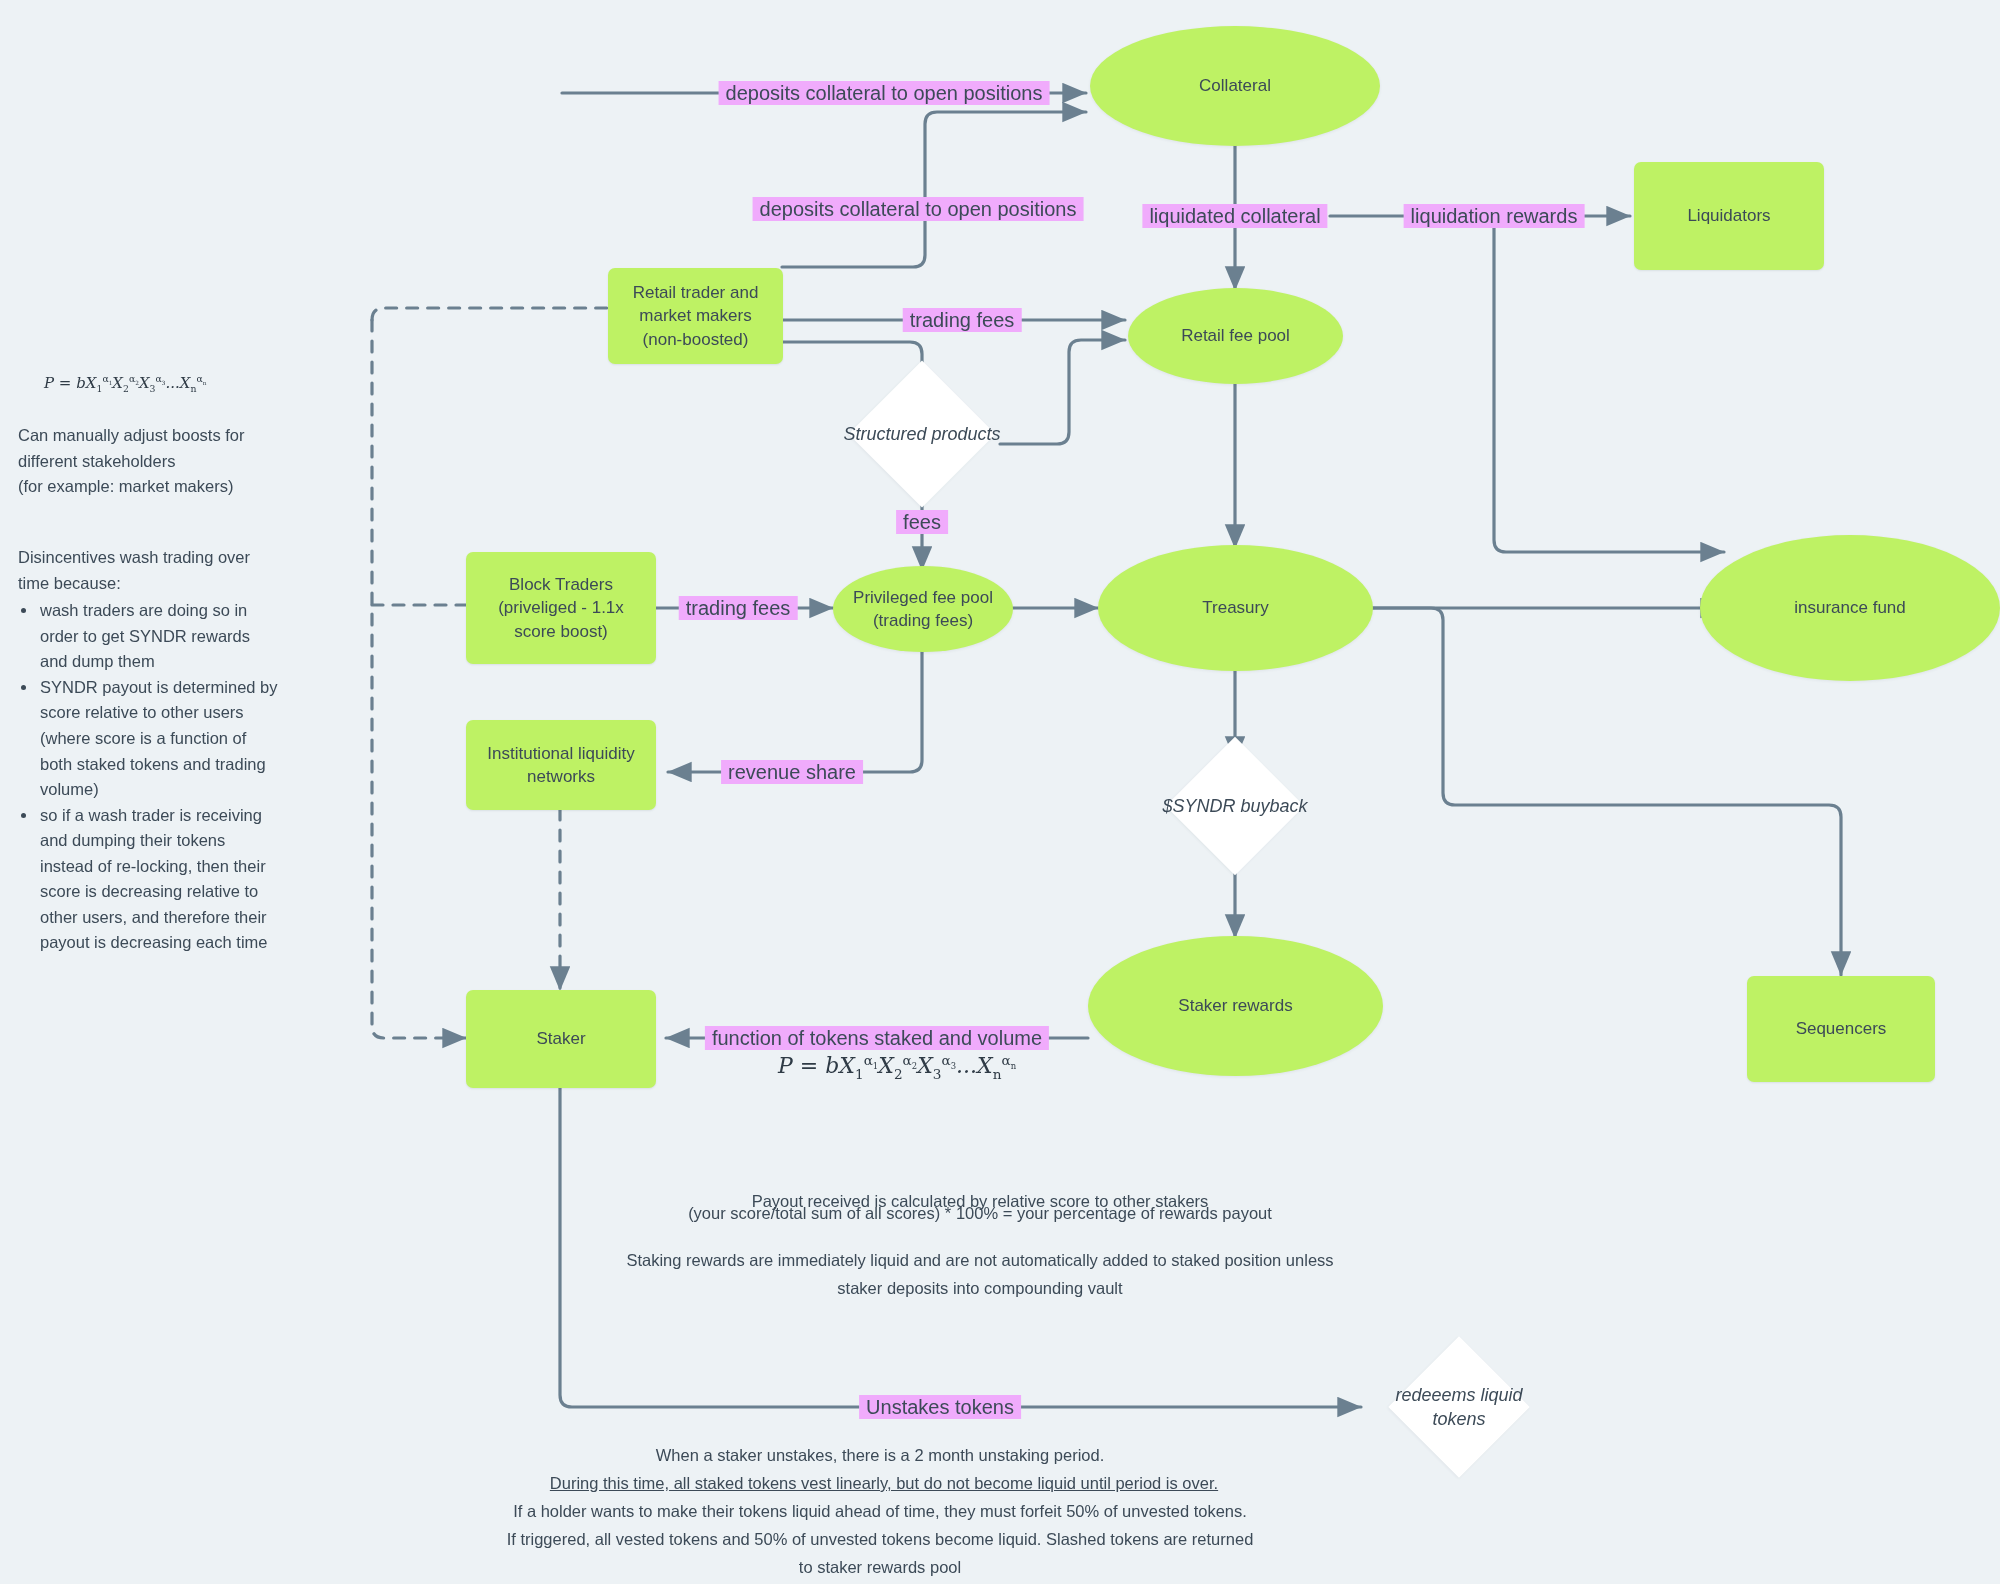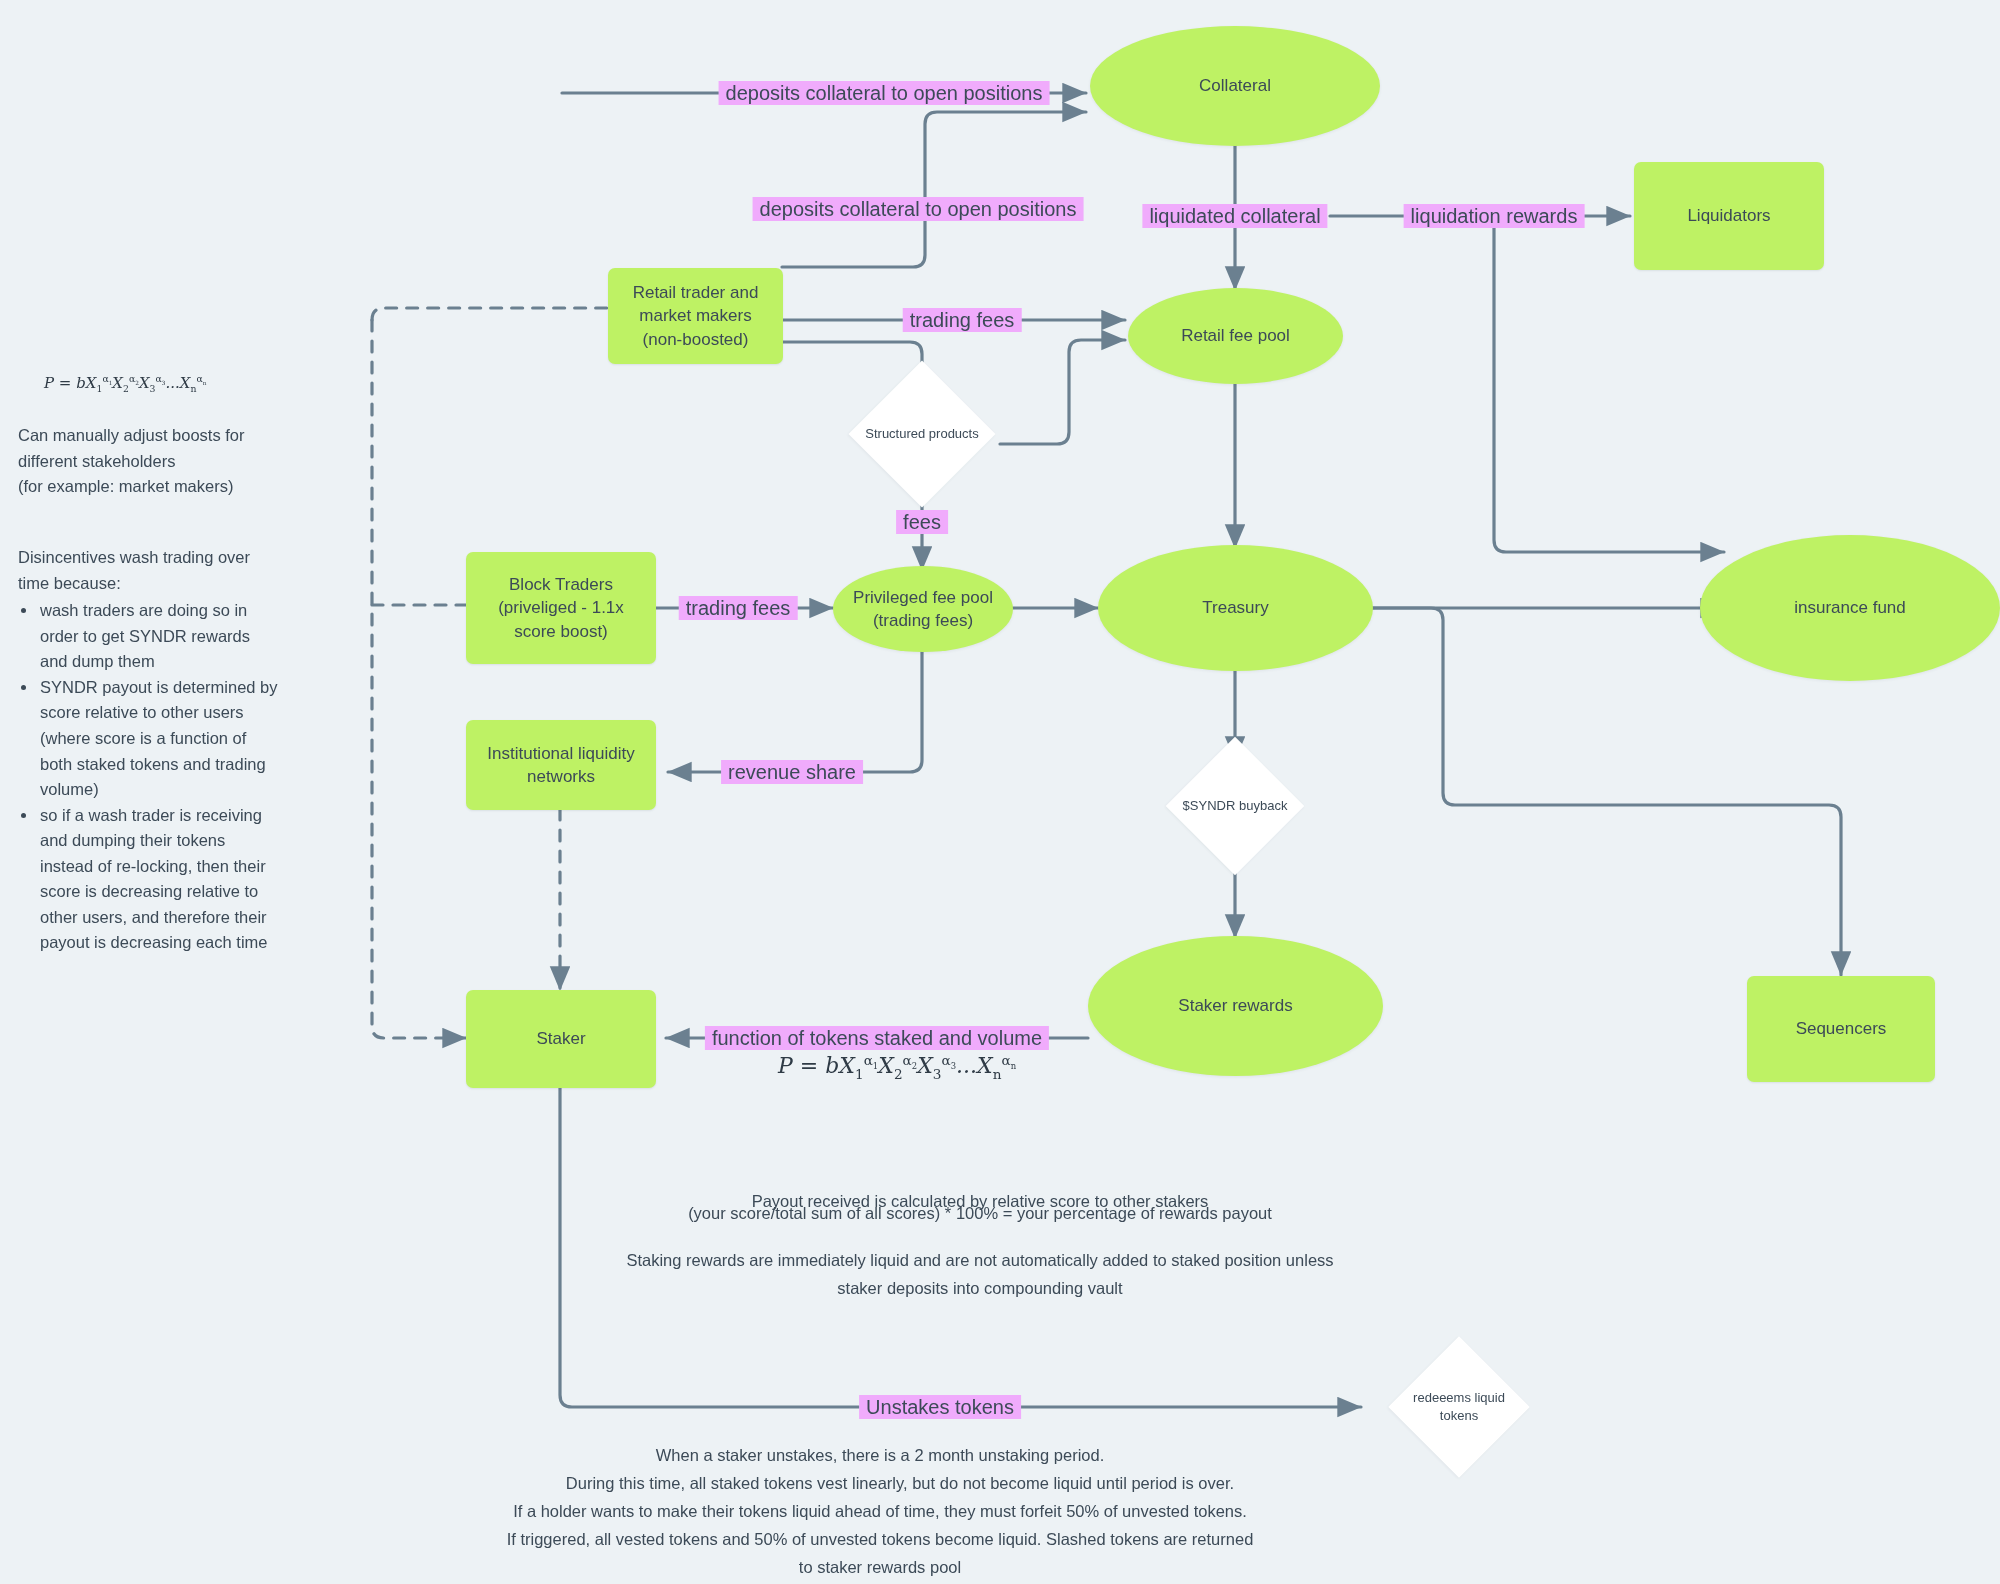--- a/index.html
+++ b/index.html
@@ -23,21 +23,21 @@
     background:#bef264;
     color:#3c4a57;
     font-size:17px;
     line-height:1.38;
     z-index:3;
   }
   .rect{border-radius:7px;box-shadow:0 1px 2px rgba(50,70,90,.10);}
   .ellipse{border-radius:50%;box-shadow:0 1px 3px rgba(50,70,90,.08);}
   .diamond-wrap{position:absolute;z-index:3;display:flex;align-items:center;justify-content:center;}
   .diamond-bg{position:absolute;inset:0;background:#ffffff;transform:rotate(45deg);}
-  .diamond-label{position:relative;z-index:2;text-align:center;font-size:13px;line-height:1.35;color:#3c4a57;padding:0 6px;}
+  .diamond-label{position:relative;z-index:2;text-align:center;font-size:18px;line-height:1.35;color:#3c4a57;padding:0 6px;font-style:italic;}
 
   
   .elabel{
     position:absolute;
     font-size:20px;
     color:#3c4a57;
     background:#f0abfc;
     padding:0 7px;
     white-space:nowrap;
     z-index:4;
@@ -228,18 +228,18 @@
   <div class="note" style="left:18px;top:423px;width:250px;white-space:pre-line;">Can manually adjust boosts for
 different stakeholders
 (for example: market makers)</div>
 
   <div class="note center" style="left:620px;top:1172px;width:720px;margin-top:17px;">Payout received is calculated by relative score to other stakers</div>
   <div class="note center" style="left:620px;top:1201px;width:720px;">(your score/total sum of all scores) * 100% = your percentage of rewards payout</div>
   <div class="note center" style="left:560px;top:1248px;width:840px;">Staking rewards are immediately liquid and are not automatically added to staked position unless</div>
   <div class="note center" style="left:560px;top:1276px;width:840px;">staker deposits into compounding vault</div>
 
   <div class="note center" style="left:360px;top:1443px;width:1040px;">When a staker unstakes, there is a 2 month unstaking period.</div>
-  <div class="note center" style="left:380px;top:1471px;width:1040px;">During this time, all staked tokens vest linearly, but do not become liquid until period is over.</div>
+  <div class="note center" style="left:364px;top:1471px;width:1040px;text-decoration:underline;">During this time, all staked tokens vest linearly, but do not become liquid until period is over.</div>
   <div class="note center" style="left:360px;top:1499px;width:1040px;">If a holder wants to make their tokens liquid ahead of time, they must forfeit 50% of unvested tokens.</div>
   <div class="note center" style="left:360px;top:1527px;width:1040px;">If triggered, all vested tokens and 50% of unvested tokens become liquid. Slashed tokens are returned</div>
   <div class="note center" style="left:360px;top:1555px;width:1040px;">to staker rewards pool</div>
 
 </div>
 
 </body></html>

